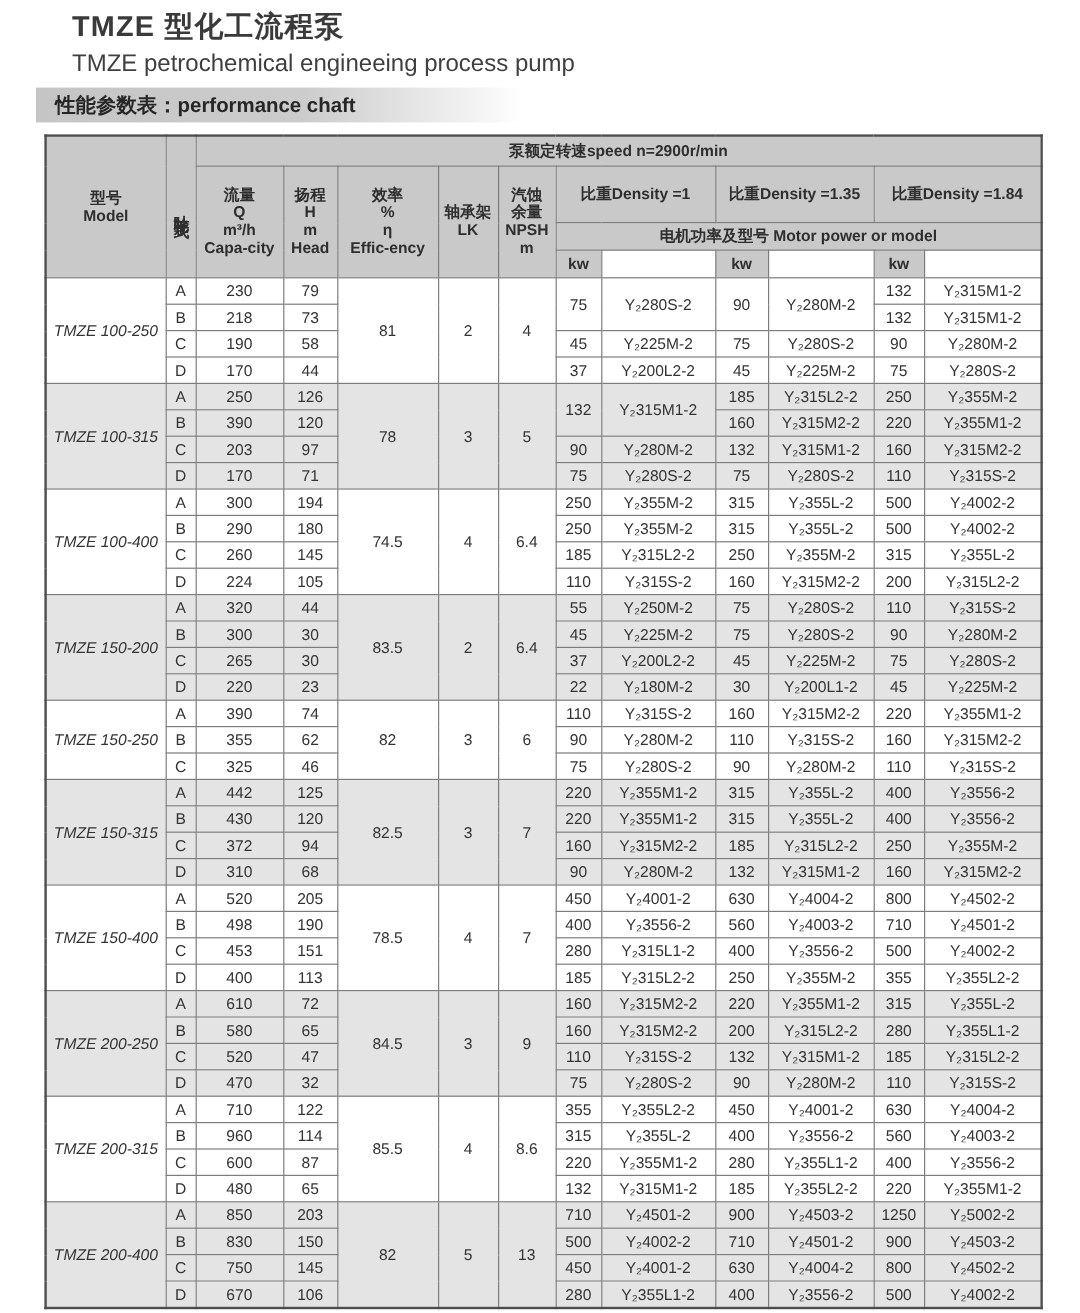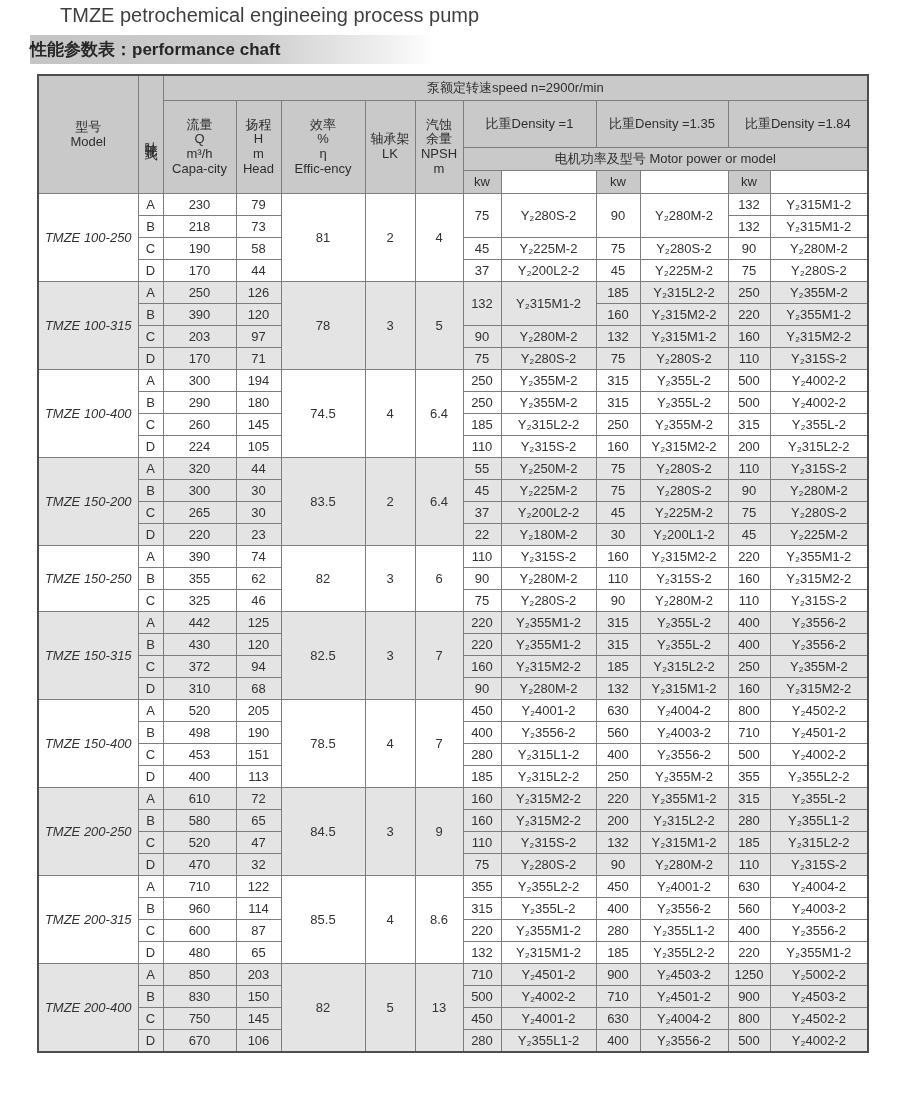--- a/index.html
+++ b/index.html
@@ -2,42 +2,43 @@
 <html><head>
 <meta charset="utf-8">
 <style>
   html,body{margin:0;padding:0;background:#ffffff;width:900px;height:1094px;overflow:hidden;
     font-family:"Liberation Sans","DejaVu Sans",sans-serif;color:#333;}
   .page{position:relative;width:900px;height:1094px;}
   .doc-title{margin:6px 0 0 60px;font-size:24px;font-weight:bold;color:#3a3a3a;letter-spacing:1px;}
   .doc-subtitle{margin:4px 0 0 60px;font-size:20px;color:#3f3f3f;}
   .section-bar{margin:8px 0 0 30px;width:405px;height:29px;line-height:29px;
     background:linear-gradient(to right,#c5c5c5 0%,#cccccc 55%,#f2f2f2 90%,#ffffff 100%);
-    font-size:17px;font-weight:bold;color:#262626;box-sizing:border-box;}
+    font-size:17px;font-weight:bold;color:#262626;padding-left:16px;box-sizing:border-box;}
   table.perf{border-collapse:collapse;table-layout:fixed;width:830px;margin:10px 0 0 37px;
     font-size:13px;color:#333;border:2px solid #4d4d4d;}
   table.perf th,table.perf td{border:1px solid #7d7d7d;text-align:center;vertical-align:middle;
     padding:0 2px;overflow:hidden;white-space:nowrap;}
-  thead th{background:#c9c9c9;font-weight:normal;color:#2e2e2e;line-height:1.12;}
+  thead th{background:#c9c9c9;font-weight:bold;color:#2e2e2e;line-height:1.12;}
   thead tr.r1 th{height:24px;}
   thead tr.r2 th{height:46px;}
   thead tr.r3 th{height:22px;}
   thead tr.r4 th{height:22px;}
   thead th.blank{background:#ffffff;}
   th.vert{writing-mode:vertical-rl;text-orientation:upright;letter-spacing:2px;padding:2px 0;}
   tbody td{height:21px;background:#ffffff;}
   tbody tr.shaded td{background:#e4e4e4;}
   td.model-cell{text-align:center;font-style:italic;}
   td.motor-model{text-align:left;padding-left:9px;}
   .hl{display:block;}
 </style>
 </head>
 <body>
 
 <div class="page">
+  <div class="doc-title">TMZE 型化工流程泵</div>
   <div class="doc-subtitle">TMZE petrochemical engineeing process pump</div>
   <div class="section-bar">性能参数表：performance chaft</div>
 
   <table class="perf">
     <colgroup>
       <col style="width:100px">
         <col style="width:25px">
         <col style="width:73px">
         <col style="width:45px">
       <col style="width:84px">

